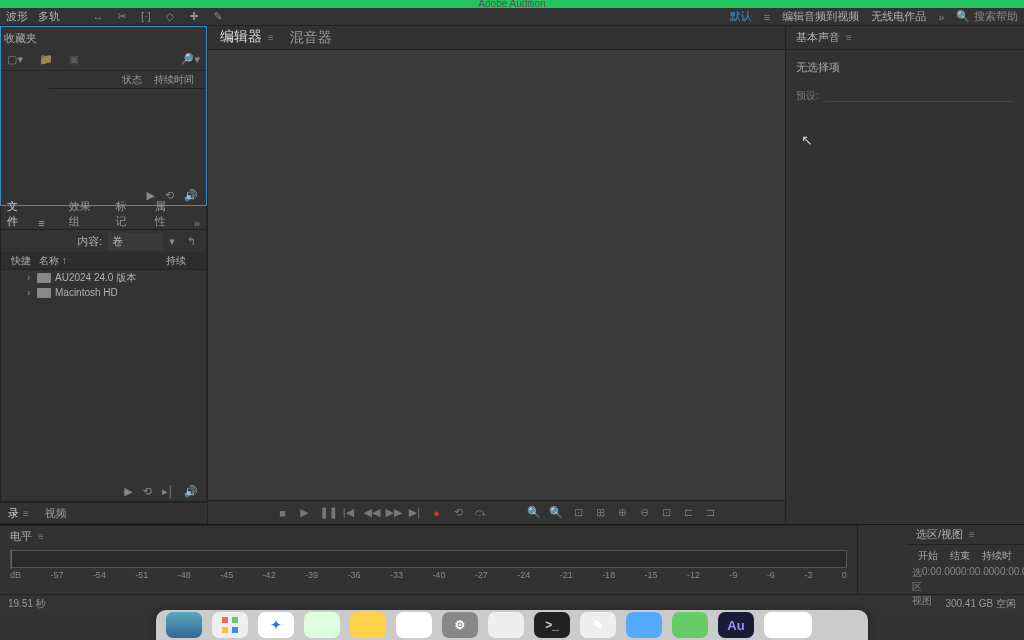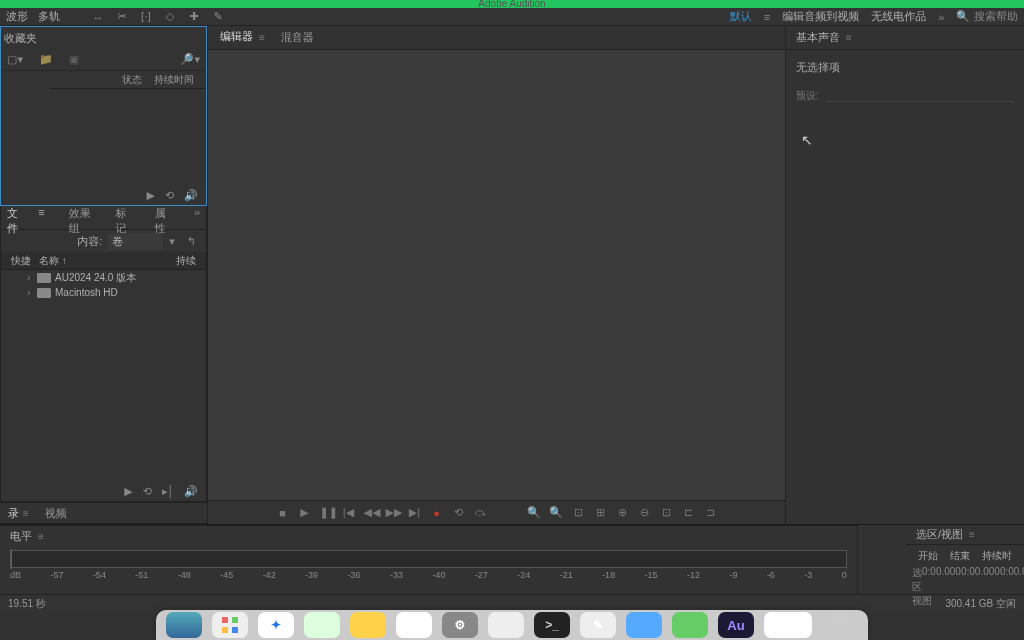--- a/index.html
+++ b/index.html
@@ -32,47 +32,47 @@
 .favorites { border: 1px solid #3b8fc6; height: 180px; display: flex; flex-direction: column; }
 .favorites-header { height: 22px; display: flex; align-items: center; padding-left: 3px; font-size: 11px; }
 .fav-toolbar { height: 22px; display: flex; align-items: center; padding: 0 6px; gap: 16px; border-bottom: 1px solid #262626; }
 .fav-toolbar span { color: #888; }
 .fav-search-icon { margin-left: auto; }
 .fav-cols { height: 18px; display: flex; justify-content: flex-end; gap: 12px; padding-right: 12px; align-items: center; font-size: 10px; color: #999; border-bottom: 1px solid #222; margin-left: 48px; }
 .fav-body { flex: 1; }
 .fav-footer { height: 20px; display: flex; justify-content: flex-end; align-items: center; gap: 10px; padding-right: 8px; color: #888; }
 
 
-.files-tabs { height: 24px; display: flex; align-items: flex-start; gap: 24px; padding: 0 6px; border-bottom: 1px solid #222; }
+.files-tabs { height: 24px; display: flex; align-items: flex-end; gap: 24px; padding: 0 6px; border-bottom: 1px solid #222; }
 .files-tabs .tab { font-size: 11px; color: #999; }
 .files-tabs .tab.active { color: #ccc; }
 .files-tabs .more { margin-left: auto; color: #888; }
 
 .files-content-row { height: 22px; display: flex; align-items: center; padding: 0 10px; gap: 6px; font-size: 11px; justify-content: flex-end; }
 .files-cols { height: 18px; display: flex; align-items: center; padding: 0 10px; background: #2d2d2d; border-bottom: 1px solid #222; font-size: 10px; }
 .files-cols .c1 { width: 28px; }
 .files-cols .c2 { flex: 1; }
-.files-cols .c3 { width: 40px; text-align: right; }
+.files-cols .c3 { width: 40px; text-align: center; }
 .file-row { height: 15px; display: flex; align-items: center; padding: 0 6px; font-size: 10px; }
 .file-row .indent { width: 20px; }
 .file-row .arrow { width: 10px; color: #888; }
 .file-row .folder { width: 14px; height: 10px; background: #888; margin-right: 4px; border-radius: 1px; }
 .file-row .drive-icon { width: 14px; height: 10px; background: #888; margin-right: 4px; border-radius: 1px; }
 .files-body { flex: 1; }
 .files-footer { height: 20px; display: flex; justify-content: flex-end; align-items: center; gap: 10px; padding-right: 8px; color: #888; }
 
 
 .leftbottom-tabs { height: 22px; display: flex; align-items: center; gap: 16px; padding: 0 8px; border-top: 1px solid #222; border-bottom: 1px solid #222; }
 .leftbottom-tabs .tab { font-size: 11px; color: #999; }
 .leftbottom-tabs .tab.active { color: #ccc; }
 
 
 .centercol { flex: 1; display: flex; flex-direction: column; border-left: 1px solid #222; border-right: 1px solid #222; }
 .center-tabs { height: 24px; display: flex; align-items: center; gap: 16px; padding: 0 12px; border-bottom: 1px solid #222; }
-.center-tabs .tab { font-size: 11px; color: #999; padding: 8px 0; }
+.center-tabs .tab { font-size: 14px; color: #999; padding: 8px 0; }
 .center-tabs .tab.active { color: #ddd; border-bottom: 2px solid #3b8fc6; }
 .center-tabs .menu-icon { font-size: 10px; color: #777; margin-left: -10px; }
 .editor-canvas { flex: 1; background: #3b3b3b; position: relative; }
 .cursor-pointer { position: absolute; left: 593px; top: 82px; font-size: 14px; color: #ccc; pointer-events: none; }
 
 .transport { height: 24px; display: flex; align-items: center; justify-content: center; gap: 8px; border-top: 1px solid #222; background: #333; color: #777; }
 .transport span { width: 14px; text-align: center; font-size: 11px; }
 .transport .rec { color: #c0392b; }
 .transport .gap { width: 24px; }
 

